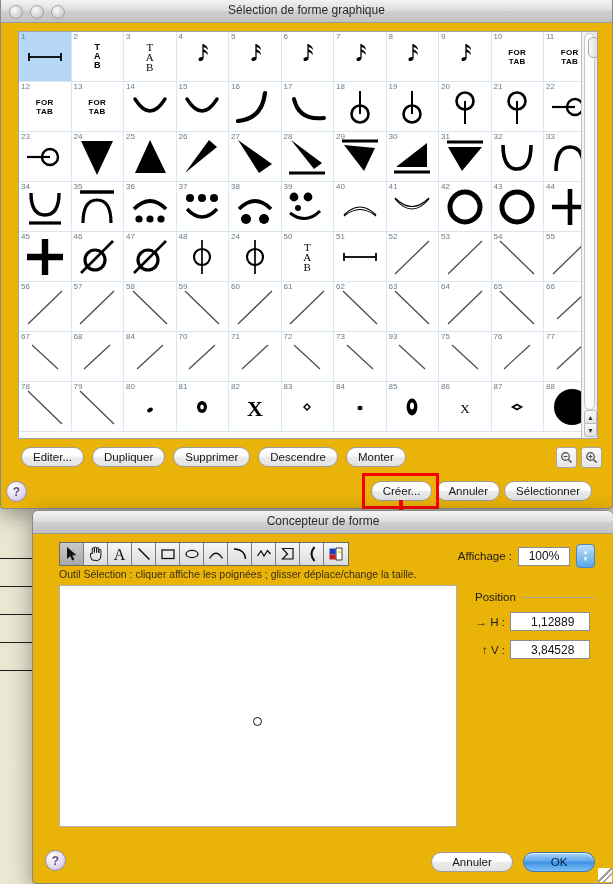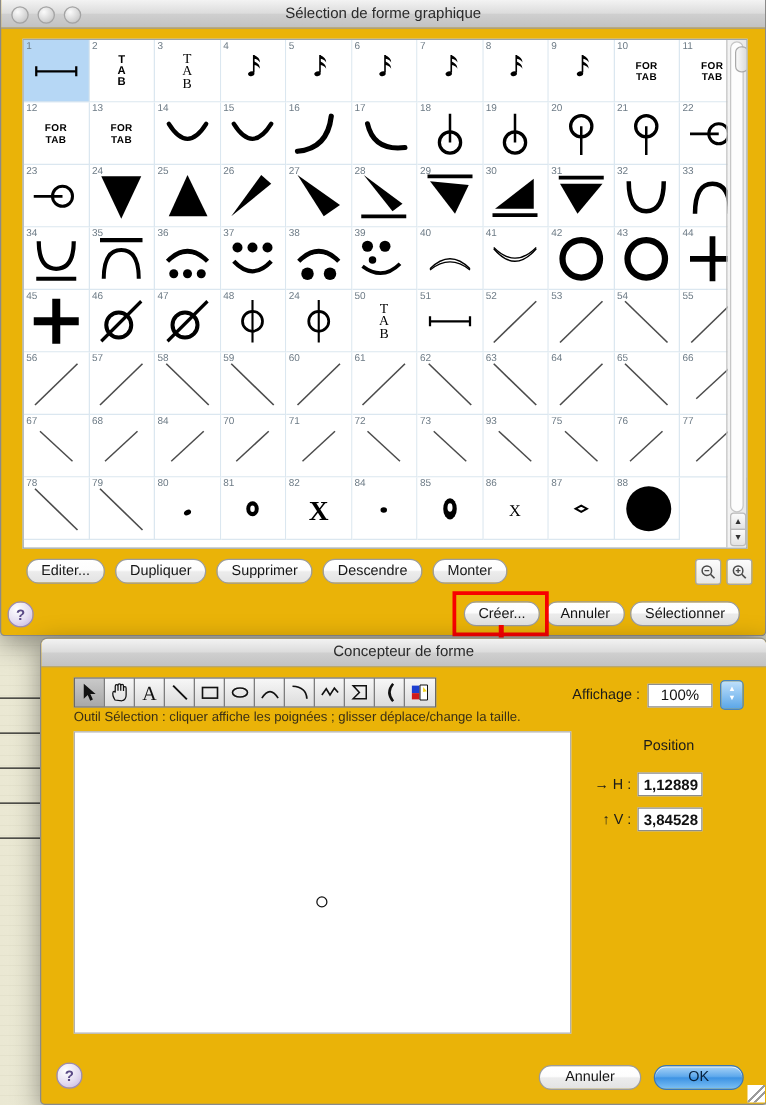--- a/index.html
+++ b/index.html
@@ -95,25 +95,25 @@
   .dot-shape{position:absolute;left:193px;top:131px;width:9px;height:9px;
     border:1.6px solid #111;border-radius:50%;box-sizing:border-box;}
   .affichage{position:absolute;right:18px;top:33px;display:flex;align-items:center;gap:6px;}
   .field{background:#fff;border:1px solid #8d8d8d;height:19px;font-size:12px;
     display:flex;align-items:center;justify-content:center;box-sizing:border-box;color:#111;}
   .stepper{width:17px;height:22px;border-radius:4px;
     background:linear-gradient(180deg,#bfe0fb,#5aa6e8);border:1px solid #4b85bb;
     display:flex;flex-direction:column;align-items:center;justify-content:center;
     color:#fff;font-size:6px;line-height:7px;}
   .posbox{position:absolute;right:18px;top:80px;width:120px;}
-  .posttl{display:flex;align-items:center;gap:6px;font-size:11.5px;color:#1b1b1b;flex-direction:column;}
+  .posttl{display:flex;align-items:center;gap:6px;font-size:11.5px;color:#1b1b1b;}
   .posttl .rule{flex:1;height:1px;background:#a2a2a2;}
   .posrow{display:flex;align-items:center;gap:5px;margin-top:9px;font-size:11.5px;color:#1b1b1b;}
   .posrow .lbl{width:30px;text-align:right;white-space:nowrap;}
-  .posrow .field{width:52px;justify-content:flex-start;padding-left:4px;font-weight:bold;}
+  .posrow .field{width:80px;justify-content:flex-start;padding-left:20px;}
   .grip{position:absolute;right:1px;bottom:1px;width:14px;height:14px;
     background:linear-gradient(135deg,transparent 46%,#9b9b9b 46%,#9b9b9b 54%,transparent 54%),
                linear-gradient(135deg,transparent 66%,#9b9b9b 66%,#9b9b9b 74%,transparent 74%);
     background-color:#fff;}
 </style>
 </head>
 <body>
 
 <div id="paper"></div>
 <div class="staff" style="top:558px"></div>
@@ -820,20 +820,28 @@
               <ellipse cx="23" cy="22" rx="5" ry="6" fill="#000"></ellipse>
               <ellipse cx="23" cy="22" rx="1.8" ry="2.6" fill="#fff"></ellipse>
             </svg>
           </span>
         </div>
         <div class="cell">
           <span class="num">82</span>
           <span class="glyph">
             <svg width="46" height="44" viewBox="0 0 46 44">
               <text x="23" y="31" text-anchor="middle" font-family="Liberation Serif, serif" font-size="22" font-weight="bold" fill="#000">X</text>
+            </svg>
+          </span>
+        </div>
+        <div class="cell">
+          <span class="num">83</span>
+          <span class="glyph">
+            <svg width="46" height="44" viewBox="0 0 46 44">
+              <path d="M23 19 L26 22 L23 25 L20 22 Z" fill="none" stroke="#000" stroke-width="1.4"></path>
             </svg>
           </span>
         </div>
         <div class="cell">
           <span class="num">84</span>
           <span class="glyph">
             <svg width="46" height="44" viewBox="0 0 46 44">
               <ellipse cx="23" cy="23" rx="2.6" ry="2.2" fill="#000"></ellipse>
             </svg>
           </span>

